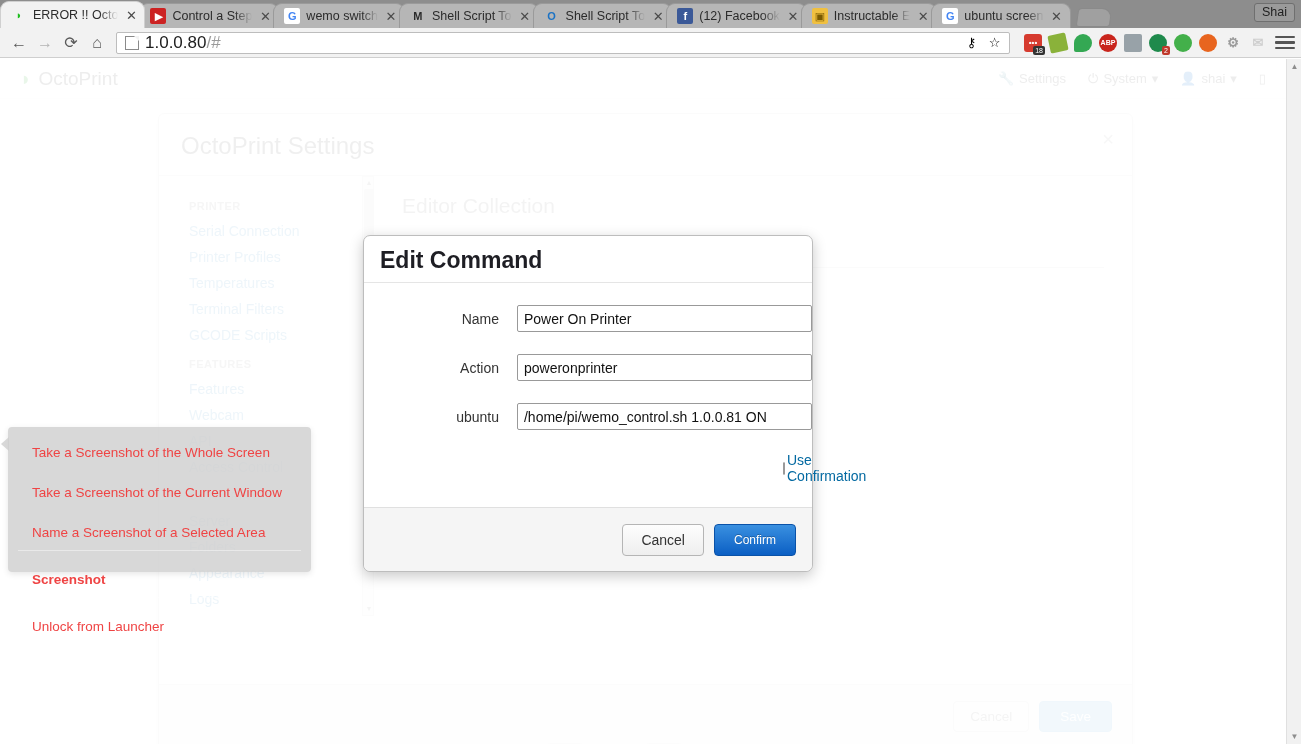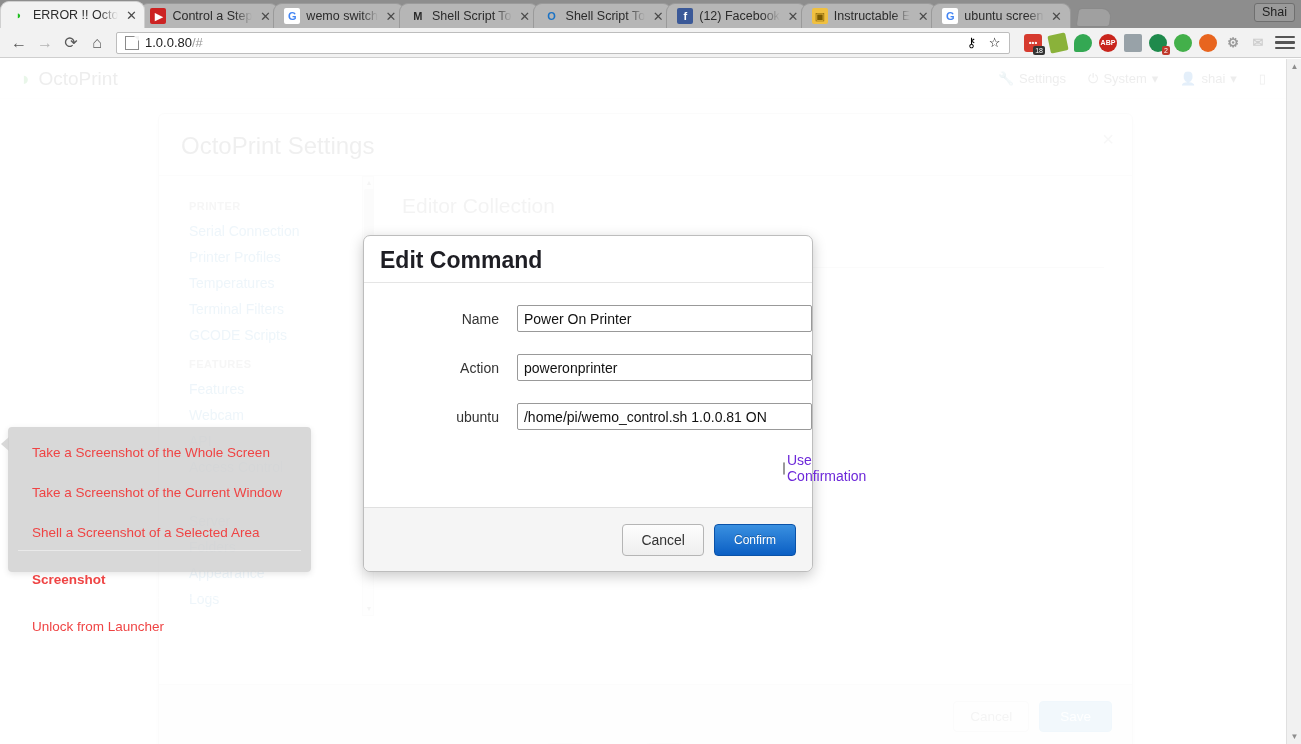--- a/index.html
+++ b/index.html
@@ -96,21 +96,21 @@
   }
   .omni-page-icon {
     width: 14px; height: 14px; margin: 0 6px 0 4px;
     border: 1px solid #8a8a8a; background: #fff;
     position: relative;
   }
   .omni-page-icon::after {
     content:""; position:absolute; right:-1px; top:-1px;
     border-left:5px solid transparent; border-top:5px solid #f2f2f2;
   }
-  .omni-url { flex: 1 1 auto; font-size: 13px; color: #202020; }
+  .omni-url { flex: 1 1 auto; font-size: 17px; color: #202020; }
   .omni-url .frag { color: #9a9a9a; }
   .omni-actions { display: flex; align-items: center; gap: 6px; padding-right: 2px; }
   .ico { width: 17px; height: 17px; display:inline-flex; align-items:center; justify-content:center; font-size: 13px; }
   .ext-row { display: flex; align-items: center; gap: 7px; padding-left: 8px; }
   .ext { width: 18px; height: 18px; border-radius: 3px; position: relative;
          display:flex; align-items:center; justify-content:center;
          font-size: 9px; color: #fff; font-weight: bold; }
   .ext .badge {
     position: absolute; right: -3px; bottom: -3px;
     background: #333; color: #fff; font-size: 7px; line-height: 9px;
@@ -261,21 +261,21 @@
     padding: 2px 6px; font-size: 14px; color: #111;
     background: #fff; font-family: "Liberation Sans", sans-serif;
     outline: none;
   }
   .check-row { display: flex; align-items: center; padding-left: 418px; margin-top: 4px; }
   .check-row.offset { padding-left: 0; margin-left: 419px; }
   .chk {
     width: 13px; height: 13px; border: 1px solid #9a9a9a;
     background: #f4f4f4; border-radius: 2px; margin-right: 2px;
   }
-  .chk-label { font-size: 14px; color: #6d28d9; }
+  .chk-label { font-size: 14px; color: #0369a1; }
   .cmd-foot {
     position: absolute; left: 0; bottom: 0; width: 100%; height: 64px;
     background: #f5f5f5; border-top: 1px solid #e0e0e0;
     border-radius: 0 0 7px 7px;
     display: flex; align-items: center; justify-content: flex-end; gap: 10px;
     padding: 0 16px;
   }
   .btn-cancel {
     padding: 7px 18px; font-size: 14px; color: #333;
     background: linear-gradient(#fdfdfd, #eeeeee);
@@ -463,21 +463,21 @@
 
     <div class="page-scrollbar">
       <div class="arrow up">▲</div>
       <div class="arrow down">▼</div>
     </div>
   </div>
 
   <div class="quicklist">
     <div class="ql-item">Take a Screenshot of the Whole Screen</div>
     <div class="ql-item">Take a Screenshot of the Current Window</div>
-    <div class="ql-item">Shell a Screenshot of a Selected Area</div>
+    <div class="ql-item">Name a Screenshot of a Selected Area</div>
     <div class="ql-sep"></div>
     <div class="ql-item bold">Screenshot</div>
     <div class="ql-sep"></div>
     <div class="ql-item">Unlock from Launcher</div>
   </div>
 
   <div class="cmd-modal">
     <div class="cmd-head">
       <div class="cmd-title">Edit Command</div>
     </div>

